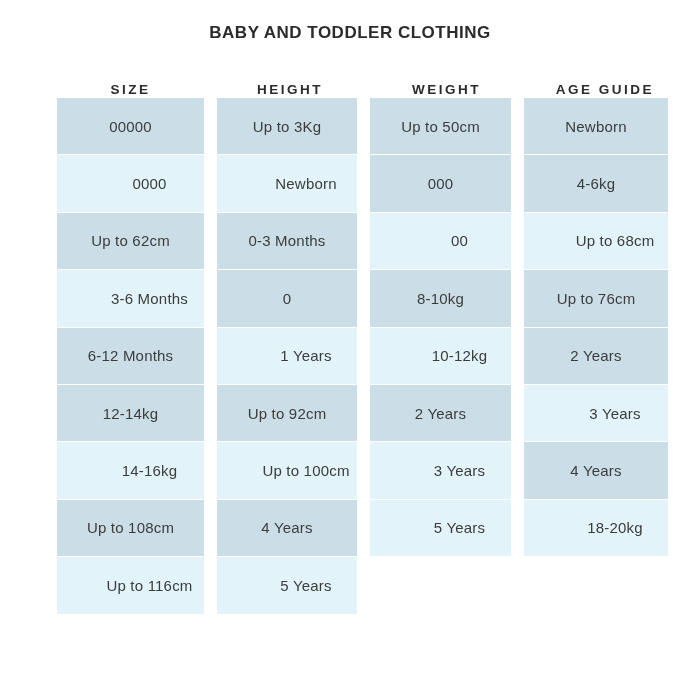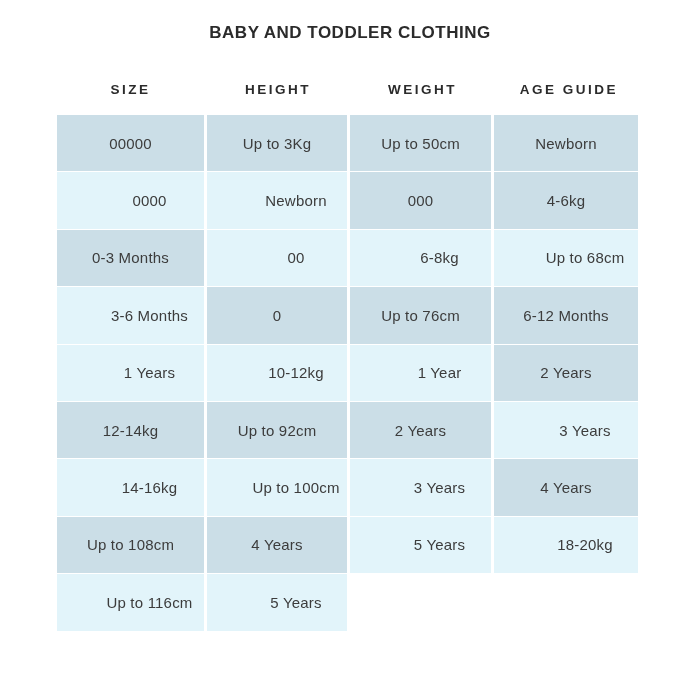--- a/index.html
+++ b/index.html
@@ -23,37 +23,37 @@
     font-size:17px;
     font-weight:700;
     letter-spacing:0.5px;
     color:var(--heading-text);
   }
   .header-row{
     position:absolute;
     top:80px;left:57px;width:581px;
     display:grid;
     grid-template-columns:147px 140px 141px 144px;
-    column-gap:4px;
+    column-gap:16px;
   }
   .header-cell{
     display:flex;align-items:center;justify-content:center;
     font-size:13.5px;
     font-weight:700;
     letter-spacing:2.5px;
     color:var(--heading-text);
     height:18px;
   }
   .size-chart{
     position:absolute;
-    top:115px;left:57px;width:581px;
+    top:98px;left:57px;width:581px;
     display:grid;
     grid-template-columns:147px 140px 141px 144px;
     grid-auto-rows:56.4px;
-    gap:1px 3px;
+    gap:1px 13px;
   }
   .cell{
     display:flex;align-items:center;justify-content:center;
     font-size:15px;
     color:var(--cell-text);
     letter-spacing:0.2px;
   }
   .cell.dark{background:var(--row-dark);}
   .cell.light{background:var(--row-light);padding-left:38px;}
 </style>
@@ -71,31 +71,31 @@
 
 <div class="size-chart">
     <div class="cell dark">00000</div>
     <div class="cell dark">Up to 3Kg</div>
     <div class="cell dark">Up to 50cm</div>
     <div class="cell dark">Newborn</div>
     <div class="cell light">0000</div>
     <div class="cell light">Newborn</div>
     <div class="cell dark">000</div>
     <div class="cell dark">4-6kg</div>
+    <div class="cell dark">Up to 62cm</div>
     <div class="cell dark">0-3 Months</div>
     <div class="cell light">00</div>
-    <div class="cell light">6-8kg</div>
     <div class="cell light">Up to 68cm</div>
     <div class="cell light">3-6 Months</div>
     <div class="cell dark">0</div>
+    <div class="cell dark">8-10kg</div>
     <div class="cell dark">Up to 76cm</div>
     <div class="cell dark">6-12 Months</div>
     <div class="cell light">1 Years</div>
     <div class="cell light">10-12kg</div>
-    <div class="cell light">1 Year</div>
     <div class="cell dark">2 Years</div>
     <div class="cell dark">12-14kg</div>
     <div class="cell dark">Up to 92cm</div>
     <div class="cell dark">2 Years</div>
     <div class="cell light">3 Years</div>
     <div class="cell light">14-16kg</div>
     <div class="cell light">Up to 100cm</div>
     <div class="cell light">3 Years</div>
     <div class="cell dark">4 Years</div>
     <div class="cell dark">Up to 108cm</div>

